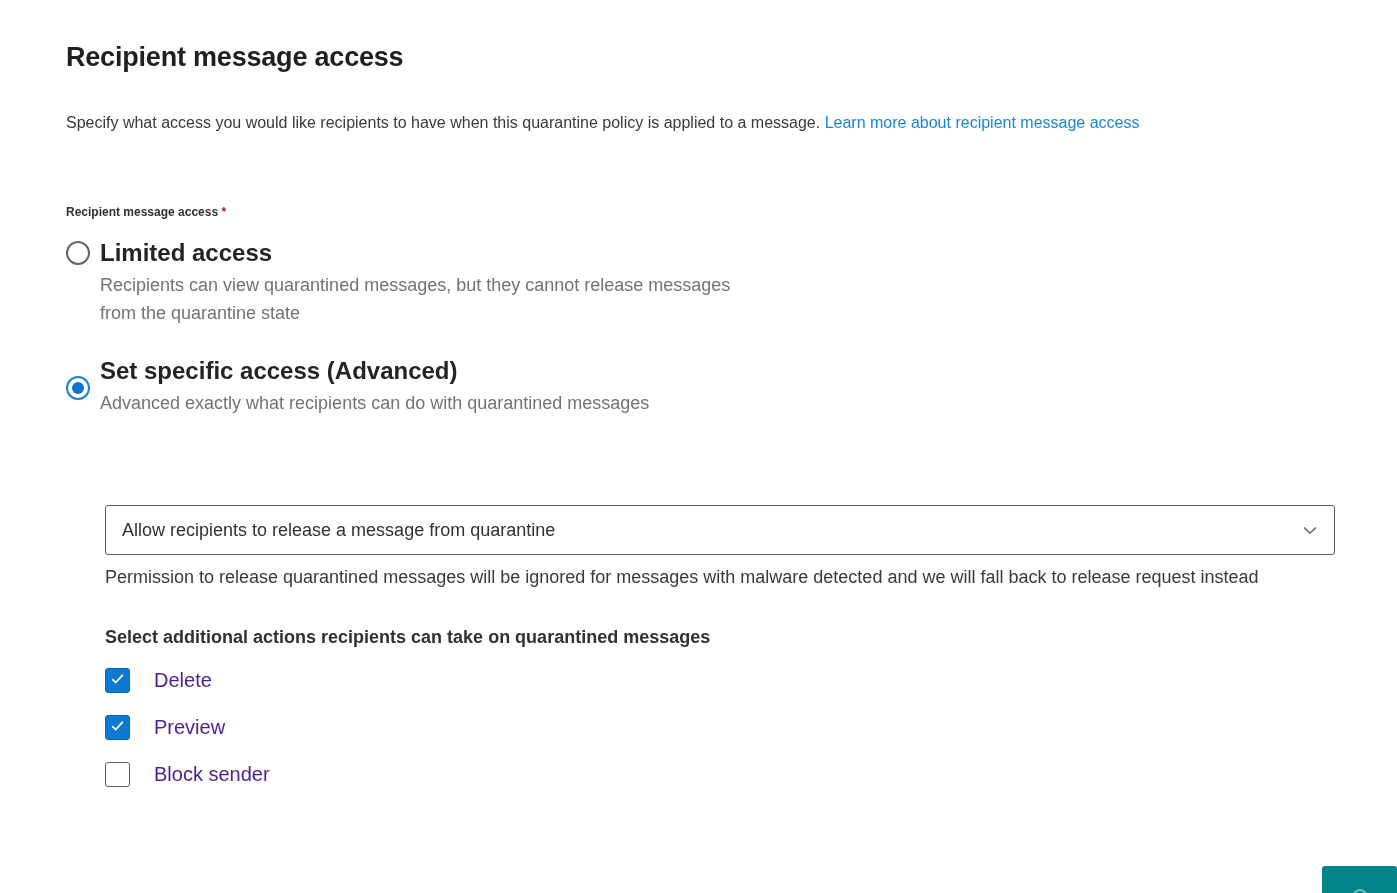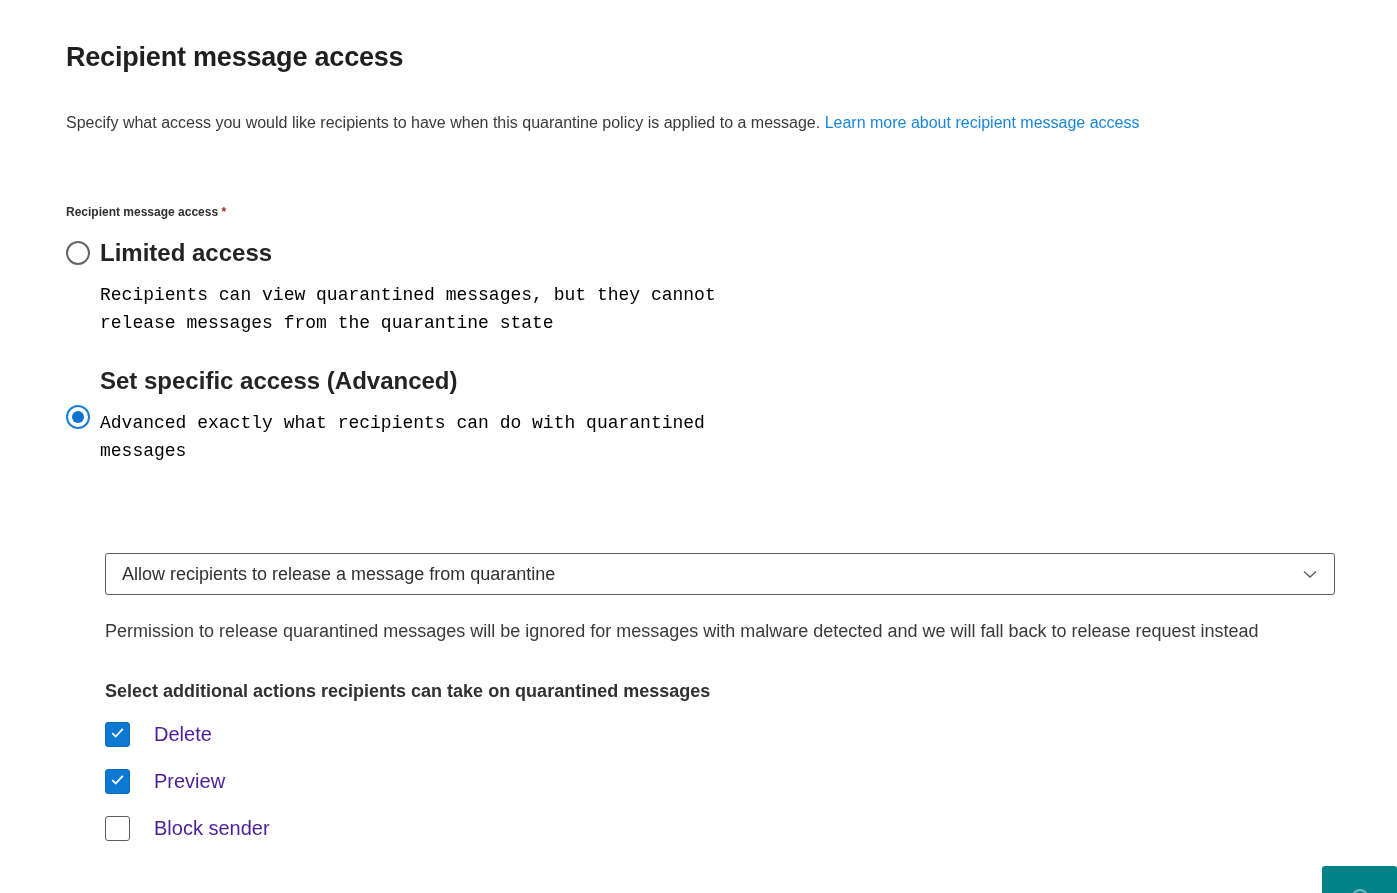--- a/index.html
+++ b/index.html
@@ -71,55 +71,54 @@
   }
   .radio-text { margin-left: 10px; }
   .radio-label {
     font-size: 24px;
     font-weight: 700;
     color: #252423;
     line-height: 24px;
     cursor: pointer;
   }
   .radio-desc {
-    margin-top: 16px;
+    margin-top: 6px;
     font-size: 18px;
     line-height: 28px;
-    color: #000000;
+    color: #737373;
     max-width: 645px;
-    font-family: Liberation Mono, monospace;
   }
 
   
   .advanced { margin-left: 39px; margin-top: 88px; }
   .sub-label {
     font-size: 18px;
     font-weight: 600;
     color: #323130;
     line-height: 24px;
   }
   .dropdown {
     margin-top: 13px;
     width: 1230px;
-    height: 42px;
+    height: 50px;
     border: 1px solid #605e5c;
     border-radius: 3px;
     background: #ffffff;
     display: flex;
     align-items: center;
     justify-content: space-between;
     padding: 0 16px;
     font-size: 18px;
     color: #323130;
     cursor: pointer;
   }
   .chevron svg { display: block; }
 
   .note {
-    margin-top: 22px;
+    margin-top: 8px;
     width: 1230px;
     font-size: 18px;
     line-height: 28px;
     color: #3b3a39;
   }
 
   .actions-label { margin-top: 34px; }
   .checkbox-group { margin-top: 18px; }
   .checkbox-row {
     display: flex;

